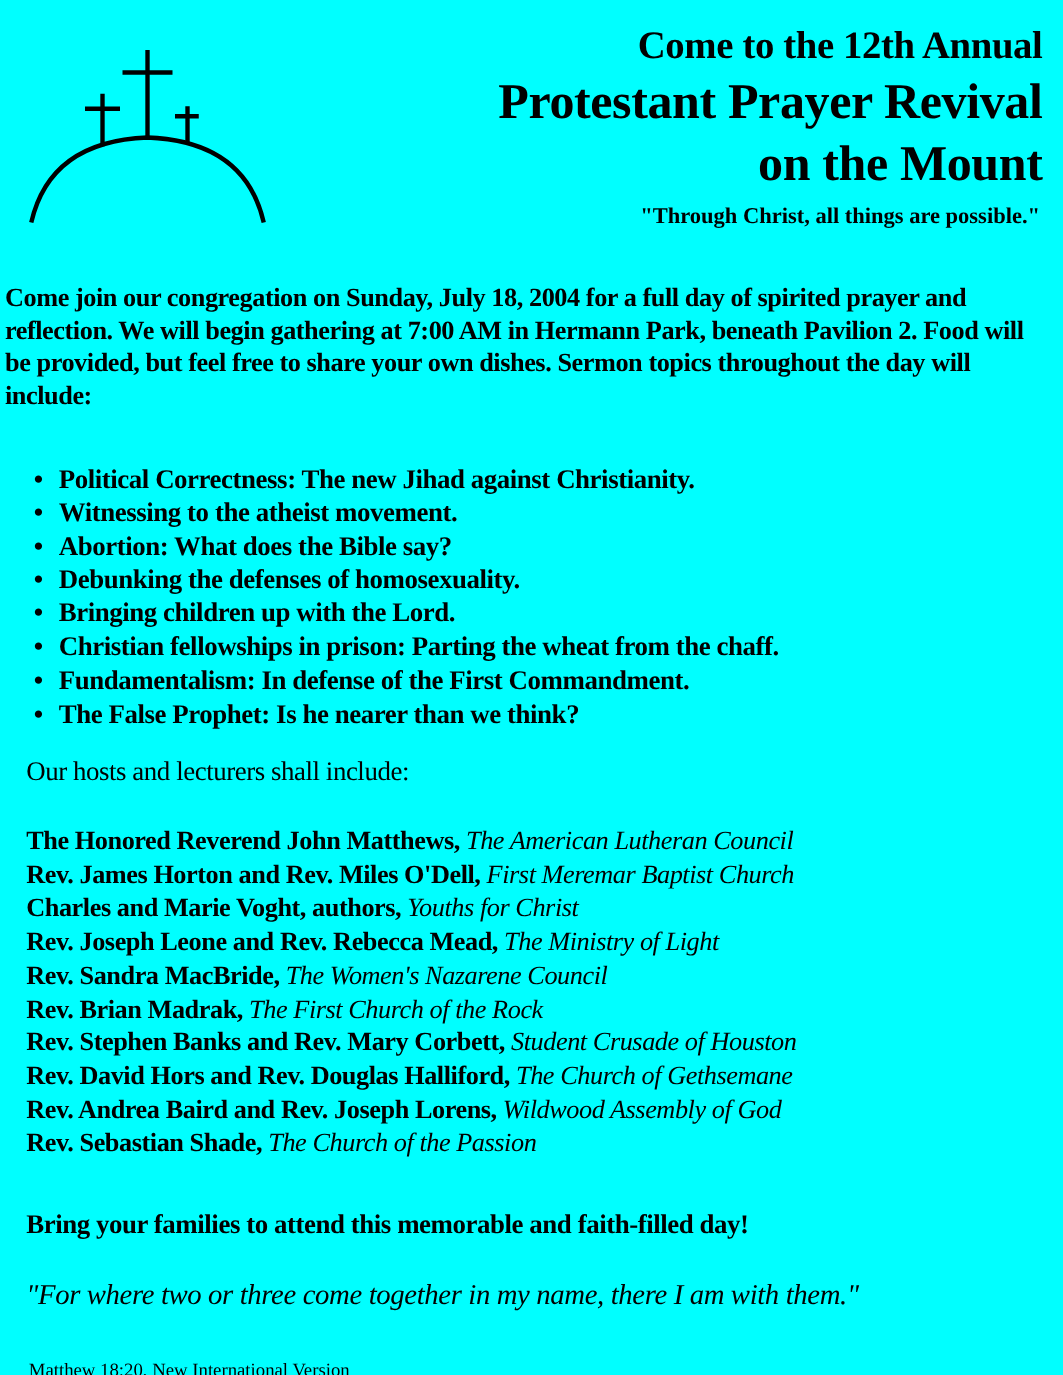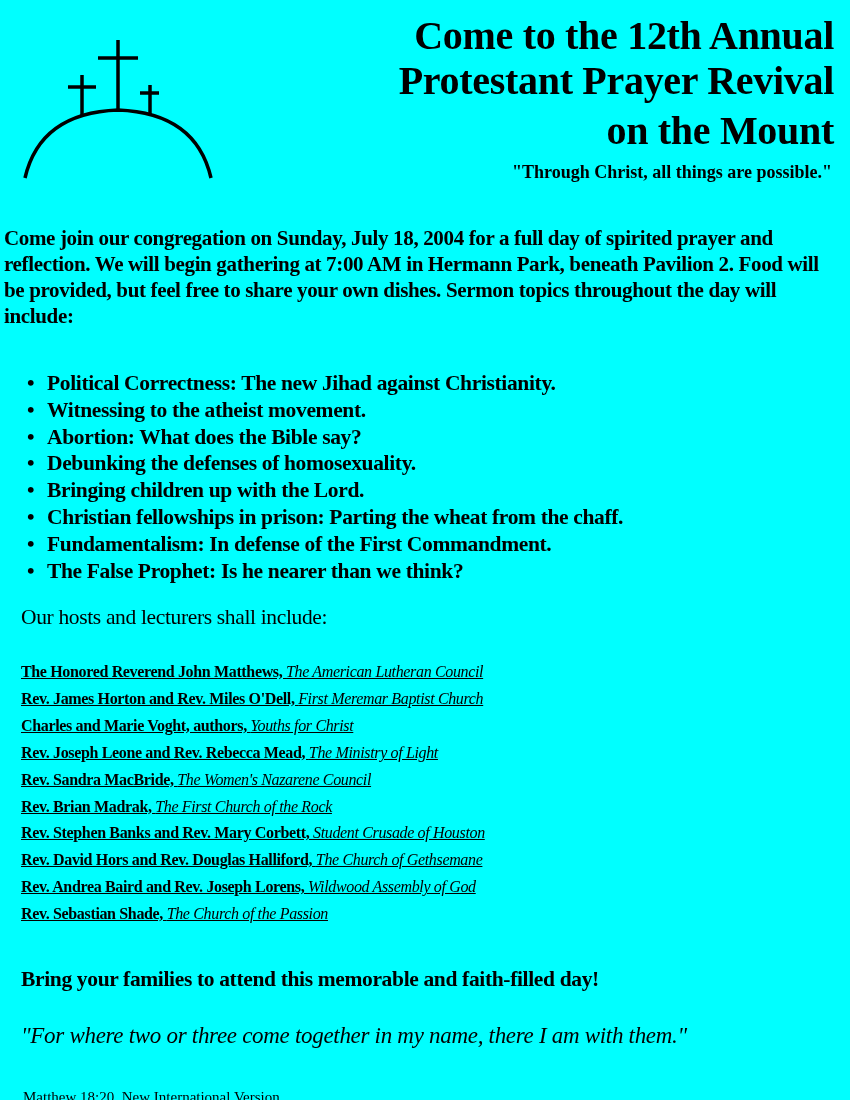--- a/index.html
+++ b/index.html
@@ -5,36 +5,36 @@
   html, body { margin: 0; padding: 0; }
   body {
     width: 850px; height: 1100px; overflow: hidden;
     background: #00FFFF;
     font-family: "Liberation Serif", "DejaVu Serif", serif;
     color: #000;
     position: relative;
   }
   .logo { position: absolute; left: 20px; top: 35px; width: 200px; height: 150px; }
   .header { position: absolute; right: 16px; top: 16px; text-align: right; }
-  .h-sub { font-size: 40px; line-height: 40px; font-weight: bold; letter-spacing: -0.3px; }
+  .h-sub { font-size: 31px; line-height: 40px; font-weight: bold; letter-spacing: -0.3px; }
   .h-title { font-size: 40px; line-height: 50px; font-weight: bold; letter-spacing: -0.3px; }
   .h-motto { font-size: 18px; line-height: 24px; font-weight: bold; margin-top: 4px; margin-right: 2px; }
   .intro {
     position: absolute; left: 4px; top: 225px; width: 815px;
     font-size: 21px; line-height: 26px; font-weight: bold; letter-spacing: -0.35px;
   }
   .topics { position: absolute; left: 21px; top: 364px; margin: 6px; padding: 0; list-style: none; }
   .topics li { font-size: 21.5px; line-height: 26.8px; font-weight: bold; letter-spacing: -0.35px; }
   .topics li .bullet { display: inline-block; width: 20px; }
   .hosts-heading {
     position: absolute; left: 21px; top: 604px;
     font-size: 21.5px; line-height: 26px; font-weight: normal; letter-spacing: -0.35px;
   }
   .hosts { position: absolute; left: 21px; top: 659px; margin: 0; padding: 0; list-style: none; }
-  .hosts li { font-size: 16px; line-height: 26.9px; font-weight: bold; letter-spacing: -0.35px; white-space: nowrap; text-decoration: underline; }
+  .hosts li { font-size: 21px; line-height: 26.9px; font-weight: bold; letter-spacing: -0.35px; white-space: nowrap; }
   .hosts li .org { font-style: italic; font-weight: normal; }
   .closing {
     position: absolute; left: 21px; top: 966px;
     font-size: 21.5px; line-height: 26px; font-weight: bold; letter-spacing: -0.35px;
   }
   .verse {
     position: absolute; left: 21px; top: 1022px;
     font-size: 23px; line-height: 28px; font-style: italic; letter-spacing: -0.3px;
   }
   .citation {

